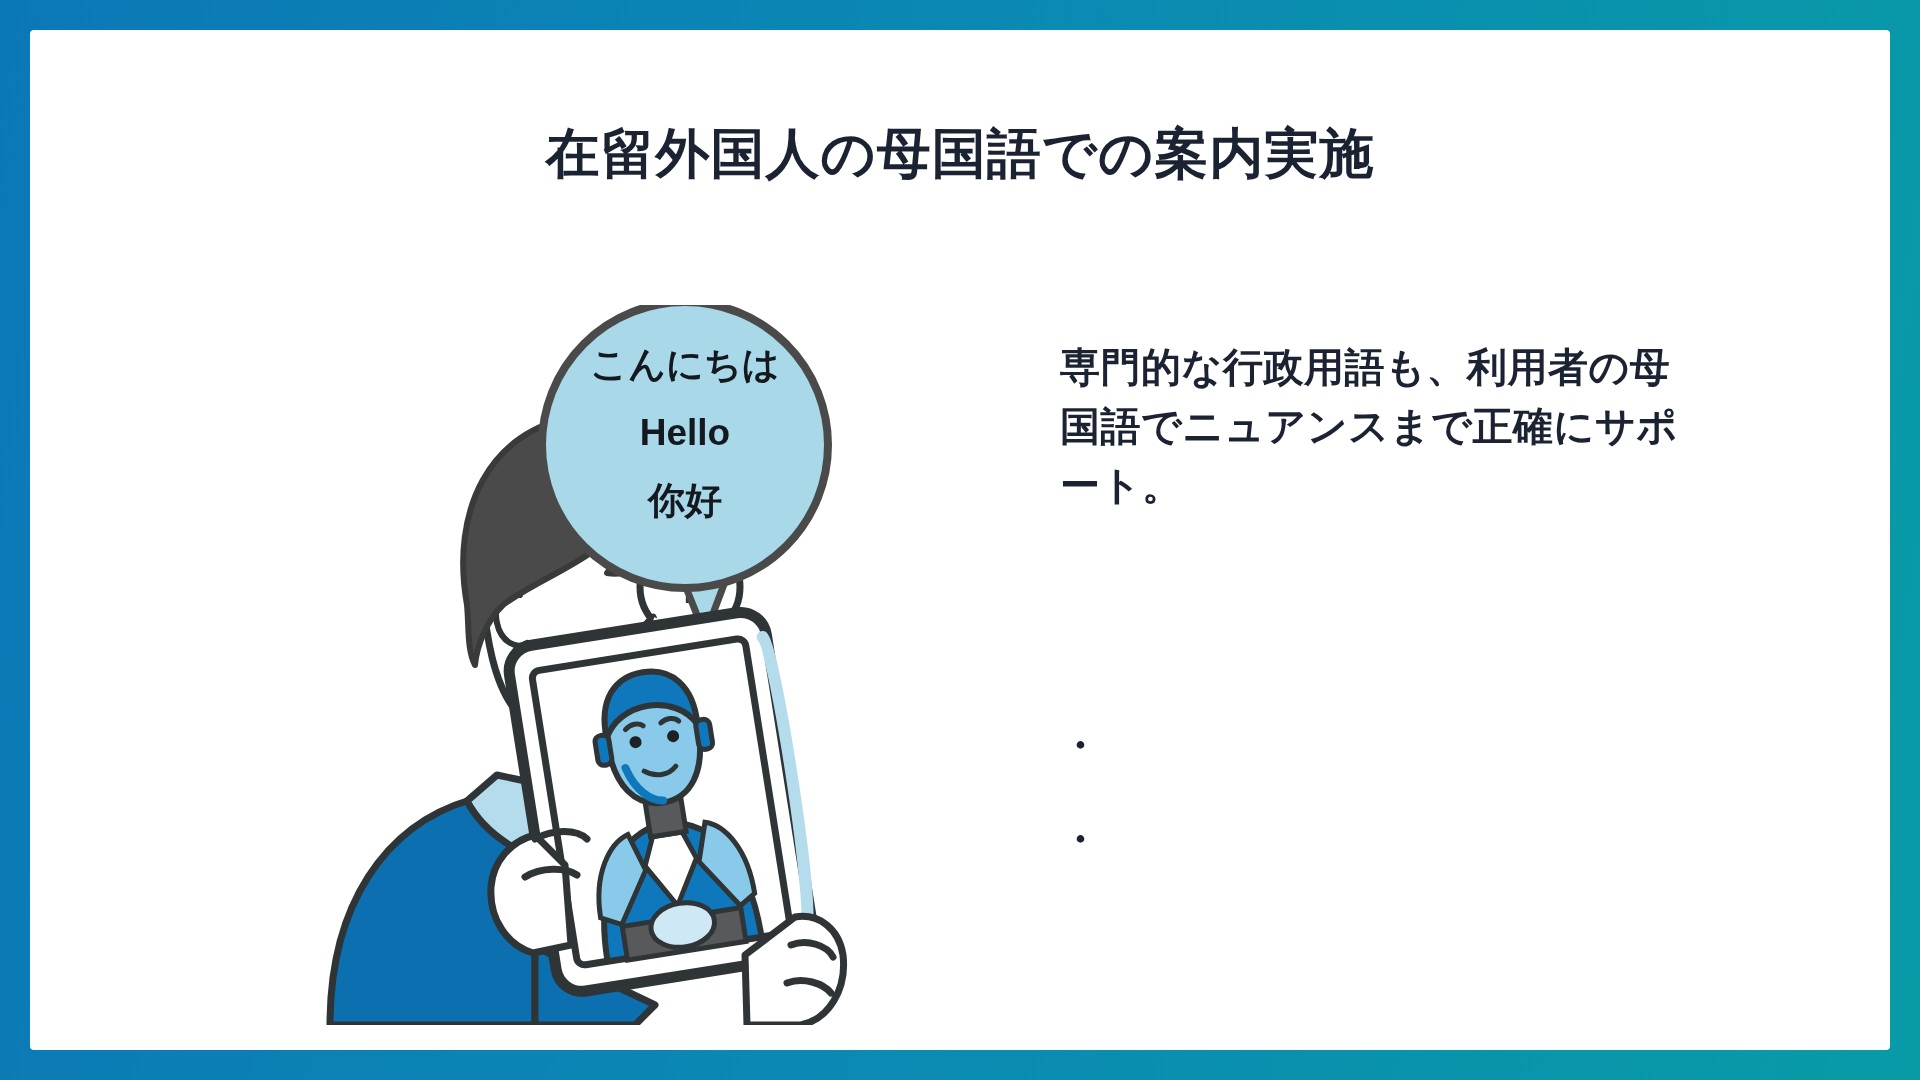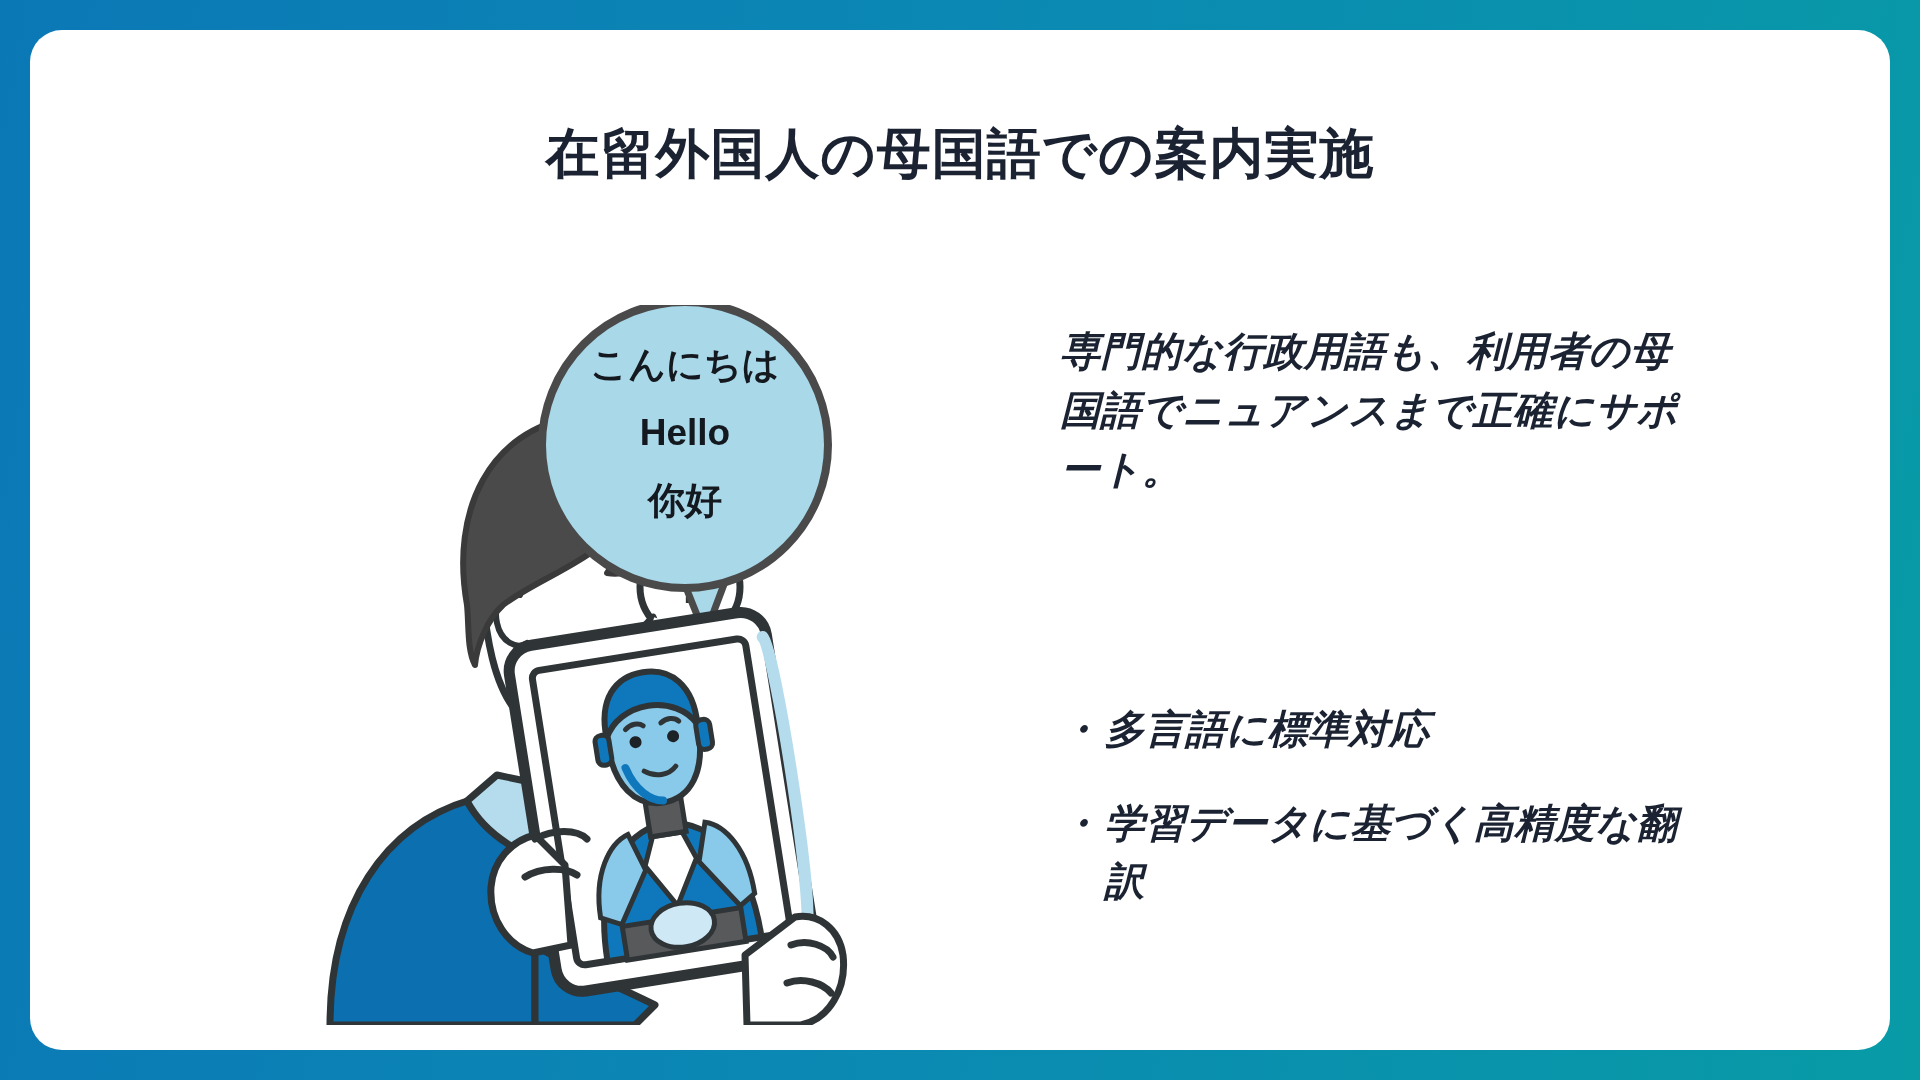--- a/index.html
+++ b/index.html
@@ -18,21 +18,21 @@
     width: 1920px;
     height: 1080px;
   }
   #card {
     position: absolute;
     left: 30px;
     top: 30px;
     width: 1860px;
     height: 1020px;
     background: #ffffff;
-    border-radius: 32px;
+    border-radius: 4px;
     box-sizing: border-box;
     overflow: hidden;
   }
   #page-title {
     position: absolute;
     top: 94px;
     left: 0;
     width: 100%;
     text-align: center;
     font-size: 54px;
@@ -57,23 +57,22 @@
     font-size: 37px;
     font-weight: bold;
     fill: #14181f;
     font-family: "Liberation Sans", "DejaVu Sans", sans-serif;
   }
 
   
   #right-col {
     position: absolute;
     left: 1030px;
-    top: 292px;
+    top: 308px;
     width: 700px;
-    font-style: italic;
   }
   #lead-paragraph {
     font-size: 40px;
     font-weight: bold;
     color: #1b2332;
     line-height: 1.48;
     letter-spacing: 0.5px;
     width: 640px;
   }
   #bullet-list {
@@ -219,24 +218,22 @@
       </svg>
     </div>
 
     <div id="right-col">
 
       <div id="lead-paragraph">専門的な行政用語も、利用者の母国語でニュアンスまで正確にサポート。</div>
 
       <ul id="bullet-list">
         <li>
           <span class="bullet-mark">・</span>
-          <span class="bullet-label">多言語に標準対応</span>
         </li>
         <li>
           <span class="bullet-mark">・</span>
-          <span class="bullet-label">学習データに基づく高精度な翻訳</span>
         </li>
       </ul>
 
     </div>
 
   </div>
 </div>
 
 </body></html>

